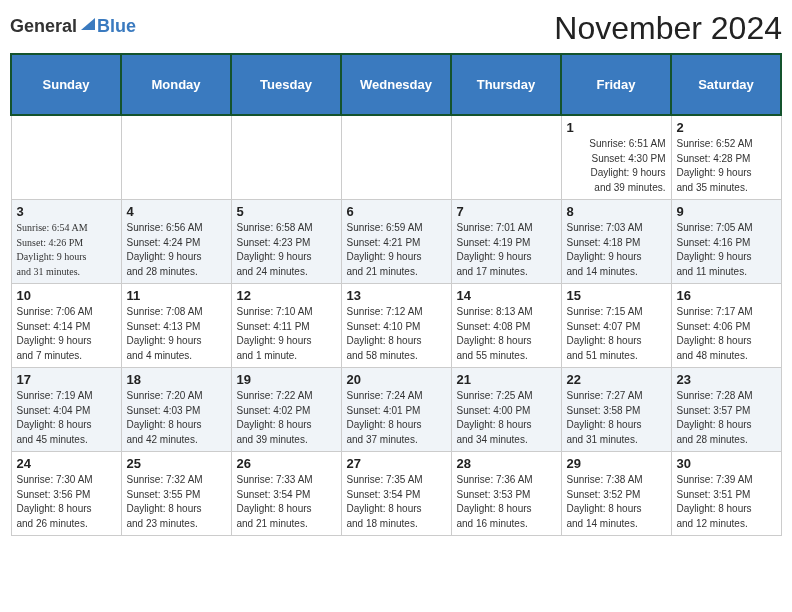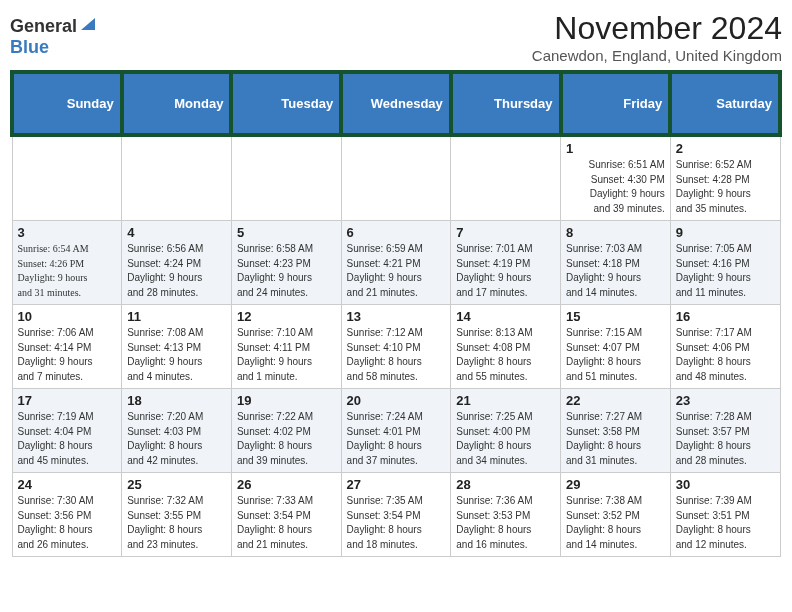--- a/index.html
+++ b/index.html
@@ -11,21 +11,21 @@
       padding: 10px;
     }
     .header-area {
       display: flex;
       align-items: flex-start;
       justify-content: space-between;
       margin-bottom: 6px;
     }
     .logo {
       display: flex;
-      flex-direction: column;
+      flex-direction: row;
       align-items: flex-start;
       margin-top: 6px;
     }
     .logo-row {
       display: flex;
       align-items: center;
     }
     .title-area {
       text-align: right;
       margin-left: 6px;
@@ -40,25 +40,25 @@
       color: #555;
     }
     table {
       width: 100%;
       border-collapse: collapse;
       table-layout: fixed;
     }
     thead tr th {
       background-color: #3a7abf;
       color: #fff;
-      text-align: right;
+      text-align: center;
       padding: 22px 6px;
       font-size: 13px;
       font-weight: bold;
-      border: 4px solid #14532d;
+      border: 2px solid #14532d;
     }
     tbody tr td {
       vertical-align: top;
       border: 1px solid #ccc;
       padding: 4px 5px;
       font-size: 10.5px;
       color: #333;
       height: 80px;
     }
     tbody tr:nth-child(even) td {
@@ -95,21 +95,20 @@
             <polygon points="2,16 16,16 16,4" fill="#3a7abf"></polygon>
           </svg>
       </span>
     </div>
     <div>
       <span style="font-size:18px;font-weight:bold;color:#3a7abf;">Blue</span>
     </div>
   </div>
   <div class="title-area">
     <div class="title-month">November 2024</div>
-    <div class="title-location">Canewdon, England, United Kingdom</div>
   </div>
 </div>
 
 <table>
   <thead>
     <tr id="header-row">
     <th>Sunday</th>
         <th>Monday</th>
         <th>Tuesday</th>
         <th>Wednesday</th>

